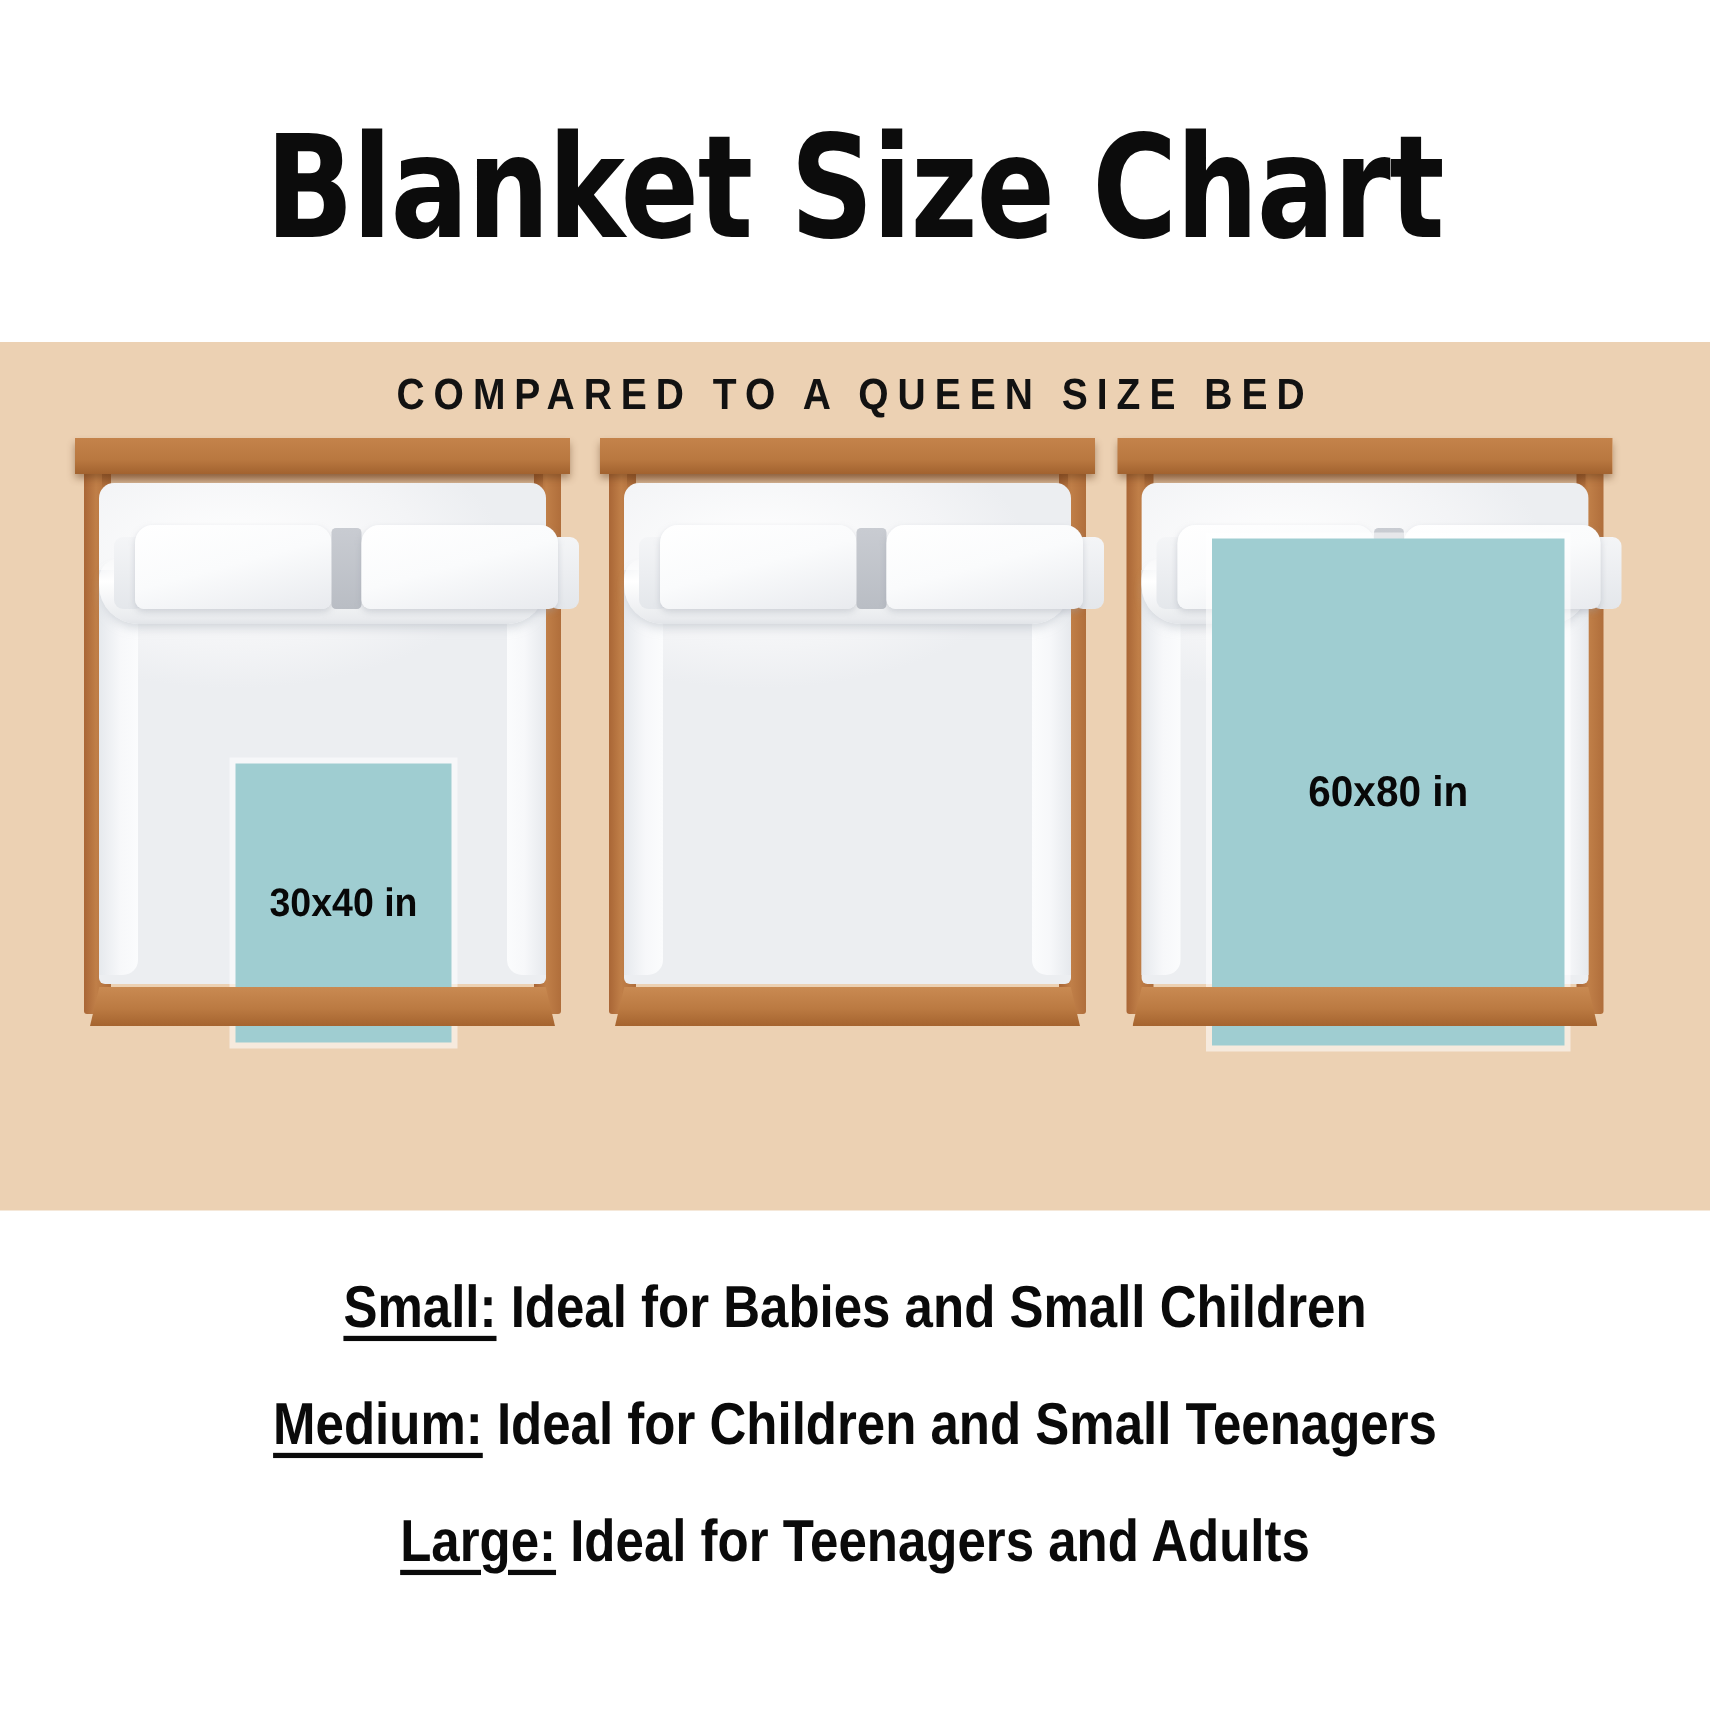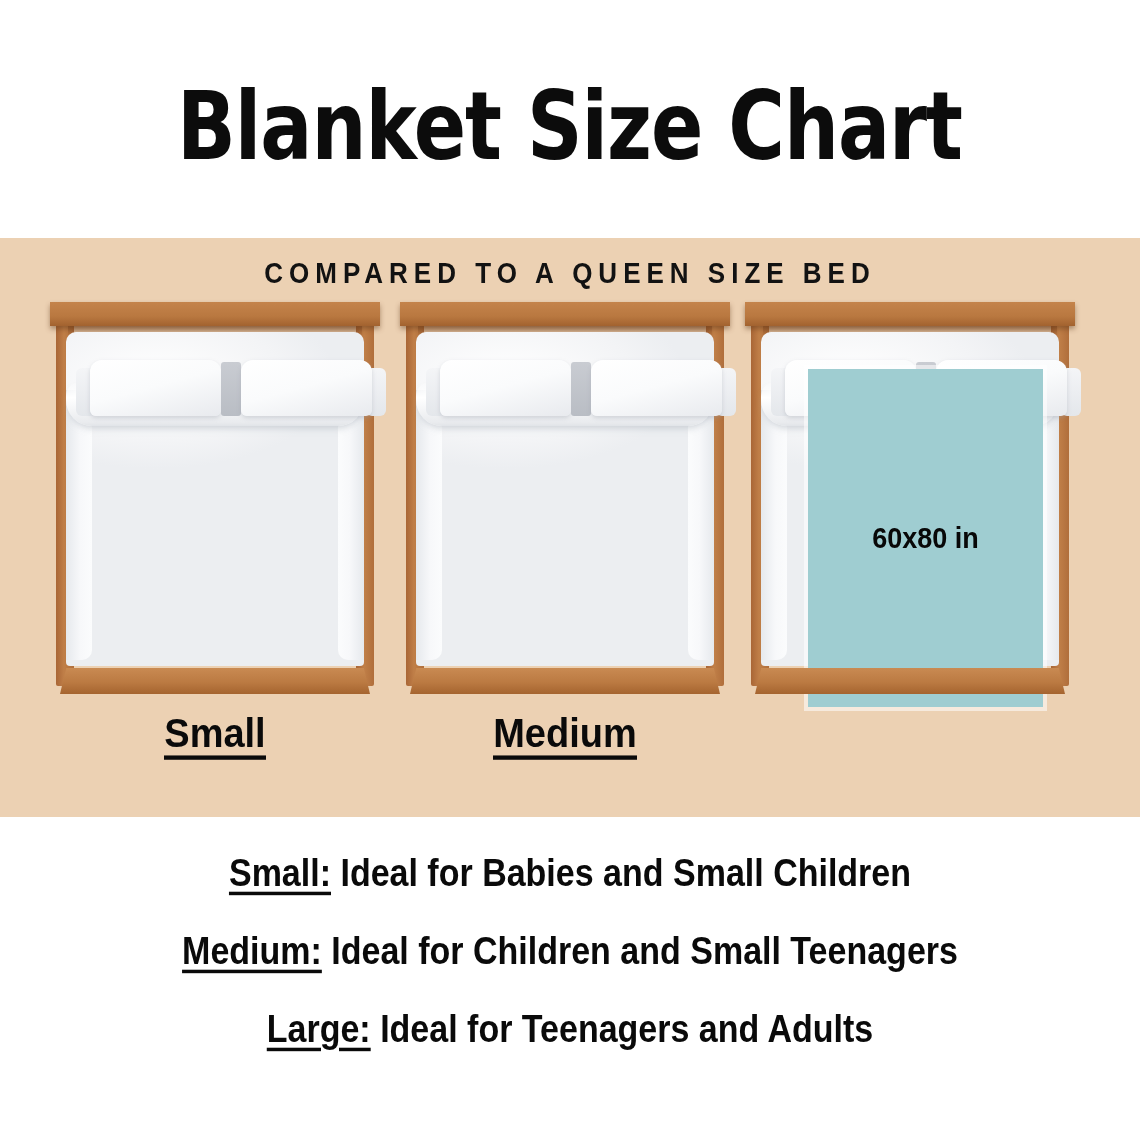--- a/index.html
+++ b/index.html
@@ -41,21 +41,20 @@
 
   
   .panel {
     position: absolute;
     top: 228px;
     left: 0;
     width: 1140px;
     height: 579px;
     background: #ecd1b3;
     overflow: hidden;
-    margin-top: 10px;
   }
   .panel-subtitle {
     position: absolute;
     top: 18px;
     left: 0;
     width: 1140px;
     text-align: center;
     font-family: "Liberation Sans", sans-serif;
     font-size: 26px;
     font-weight: 700;
@@ -304,25 +303,25 @@
           <div class="duvet-drape-l"></div>
           <div class="duvet-drape-r"></div>
           <div class="duvet-fold"></div>
           <div class="pillows">
             <div class="bolster-l"></div>
             <div class="bolster-r"></div>
             <div class="pillow p-left"></div>
             <div class="pillow-gap"></div>
             <div class="pillow p-right"></div>
           </div>
+          <div class="blanket size-small">
+            <span class="blanket-label">30x40 in</span>
+          </div>
         </div>
         <div class="footboard"></div>
-      </div>
-      <div class="size-caption">
-        <span>Small</span>
       </div>
     </div>
 
     <div class="bed-col col-2">
       <div class="bed">
         <div class="rail left"></div>
         <div class="rail right"></div>
         <div class="headboard"></div>
         <div class="duvet">
           <div class="duvet-drape-l"></div>
@@ -331,23 +330,20 @@
           <div class="pillows">
             <div class="bolster-l"></div>
             <div class="bolster-r"></div>
             <div class="pillow p-left"></div>
             <div class="pillow-gap"></div>
             <div class="pillow p-right"></div>
           </div>
         </div>
         <div class="footboard"></div>
       </div>
-      <div class="size-caption">
-        <span>Medium</span>
-      </div>
     </div>
 
     <div class="bed-col col-3">
       <div class="bed">
         <div class="rail left"></div>
         <div class="rail right"></div>
         <div class="headboard"></div>
         <div class="duvet">
           <div class="duvet-drape-l"></div>
           <div class="duvet-drape-r"></div>

